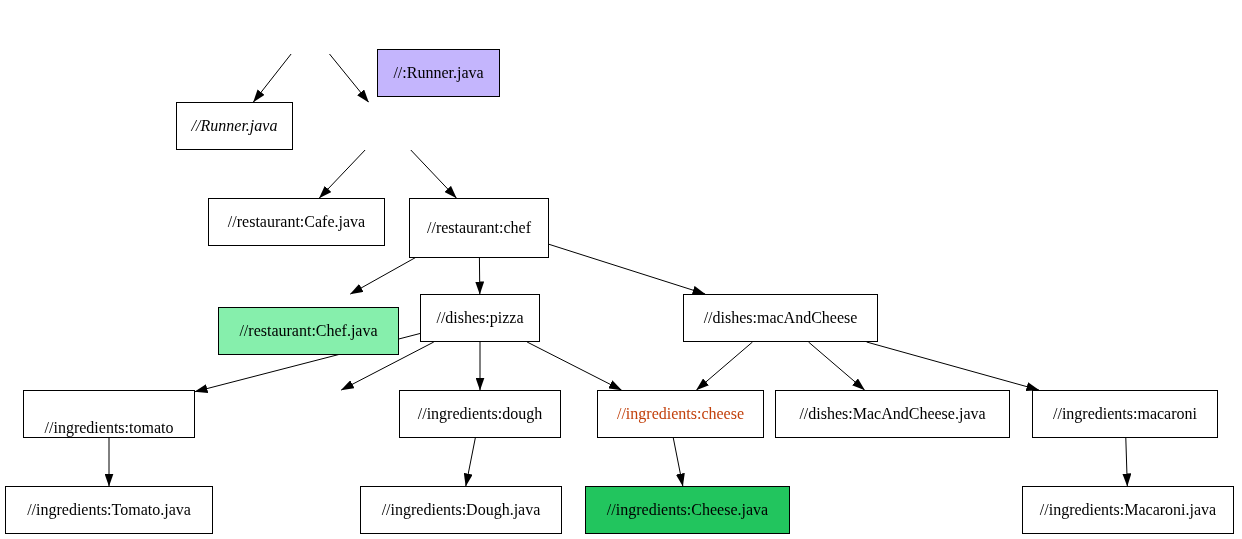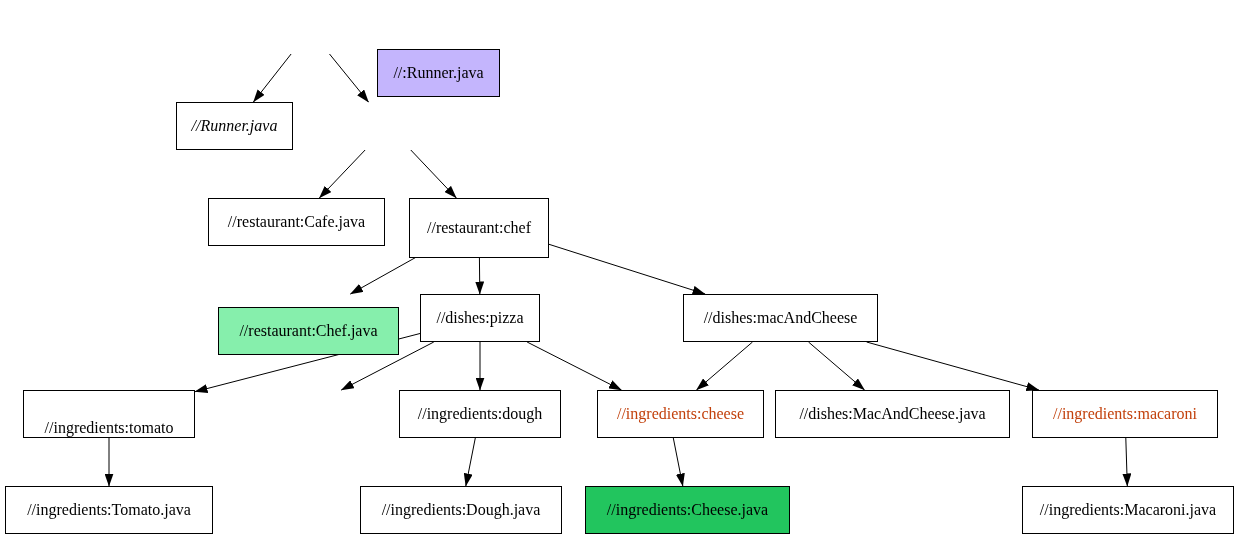--- a/index.html
+++ b/index.html
@@ -110,21 +110,21 @@
       </div>
       <div class="graph-node" style="left: 399px; top: 390px; width: 162px; height: 48px; border-color: rgb(0, 0, 0); background: rgb(255, 255, 255); color: rgb(0, 0, 0);">
         <span class="node-label">//ingredients:dough</span>
       </div>
       <div class="graph-node" style="left: 585px; top: 390px; width: 167px; height: 48px; border-color: rgb(0, 0, 0); background: rgb(255, 255, 255); color: #c2410c; margin-left: 12px;">
         <span class="node-label">//ingredients:cheese</span>
       </div>
       <div class="graph-node" style="left: 775px; top: 390px; width: 235px; height: 48px; border-color: rgb(0, 0, 0); background: rgb(255, 255, 255); color: rgb(0, 0, 0);">
         <span class="node-label">//dishes:MacAndCheese.java</span>
       </div>
-      <div class="graph-node" style="left: 1032px; top: 390px; width: 186px; height: 48px; border-color: rgb(0, 0, 0); background: rgb(255, 255, 255); color: #c2410c;">
+      <div class="graph-node" style="left: 1032px; top: 390px; width: 186px; height: 48px; border-color: rgb(0, 0, 0); background: rgb(255, 255, 255); color: #000000;">
         <span class="node-label">//ingredients:macaroni</span>
       </div>
       <div class="graph-node" style="left: 360px; top: 486px; width: 202px; height: 48px; border-color: rgb(0, 0, 0); background: rgb(255, 255, 255); color: rgb(0, 0, 0);">
         <span class="node-label">//ingredients:Dough.java</span>
       </div>
       <div class="graph-node" style="left: 5px; top: 486px; width: 208px; height: 48px; border-color: rgb(0, 0, 0); background: rgb(255, 255, 255); color: rgb(0, 0, 0);">
         <span class="node-label">//ingredients:Tomato.java</span>
       </div>
       <div class="graph-node" style="left: 585px; top: 486px; width: 205px; height: 48px; border-color: rgb(0, 0, 0); background: #22c55e; color: rgb(0, 0, 0);">
         <span class="node-label">//ingredients:Cheese.java</span>

